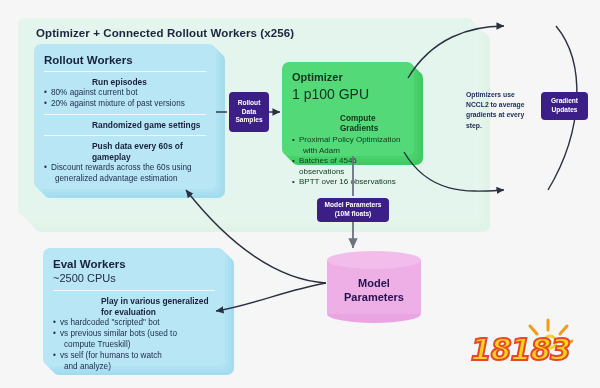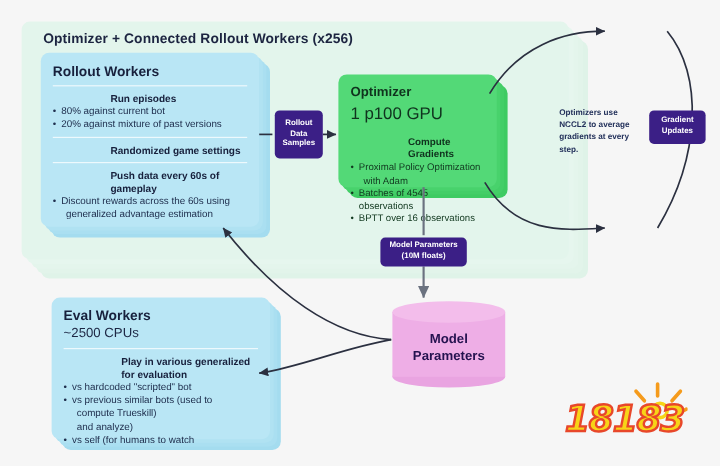--- a/index.html
+++ b/index.html
@@ -158,22 +158,22 @@
     <div class="layer b1"></div>
     <div class="card-body">
       <div class="card-h1">Eval Workers</div>
       <div class="card-h2">~2500 CPUs</div>
       <div class="rule"></div>
       <div class="sec-title">Play in various generalized</div>
       <div class="sec-title" style="margin-top:0">for evaluation</div>
       <div class="bul">vs hardcoded "scripted" bot</div>
       <div class="bul">vs previous similar bots (used to</div>
       <div class="bul cont">compute Trueskill)</div>
+      <div class="bul">vs self (for humans to watch</div>
       <div class="bul cont">and analyze)</div>
-      <div class="bul">vs self (for humans to watch</div>
     </div>
   </div>
 
   <svg id="wires" viewBox="0 0 600 388">
     <defs>
       <marker id="ah" markerWidth="7" markerHeight="7" refX="5.4" refY="2.6" orient="auto">
         <path d="M0,0 L5.6,2.6 L0,5.2 z" fill="#2b3040"></path>
       </marker>
       <marker id="ahg" markerWidth="7" markerHeight="7" refX="5.4" refY="2.6" orient="auto">
         <path d="M0,0 L5.6,2.6 L0,5.2 z" fill="#6b7280"></path>

